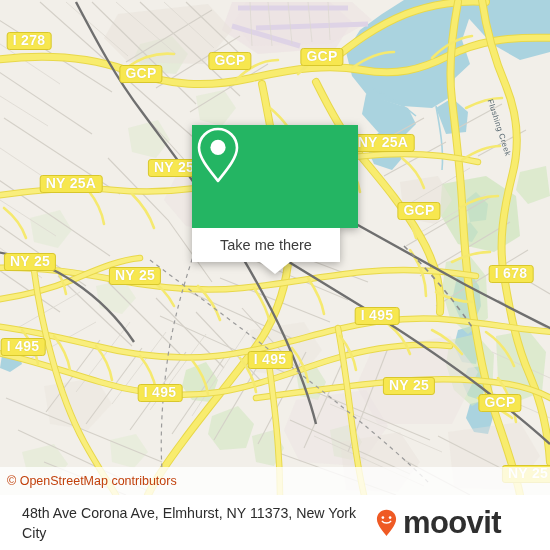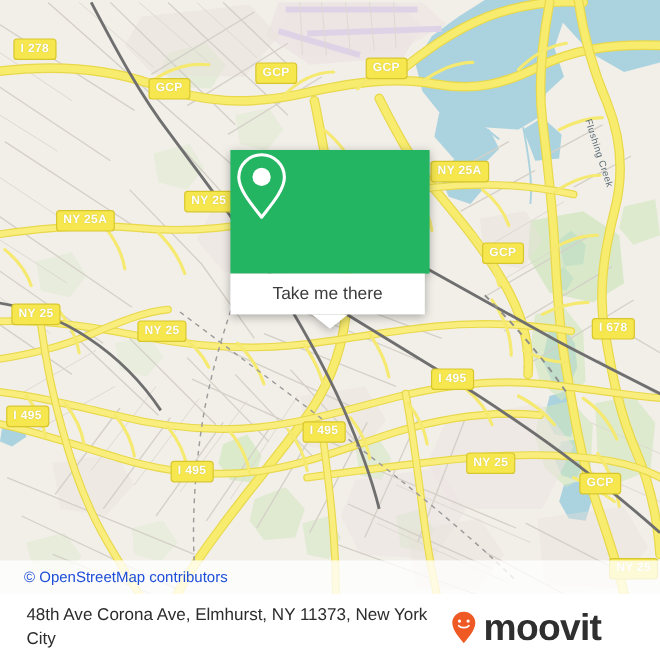--- a/index.html
+++ b/index.html
@@ -17,21 +17,21 @@
   }
   #map svg{display:block;position:absolute;left:0;top:0;}
 
   
   .shield{
     position:absolute;
     background:#f7e74f;
     border:1.5px solid #d8c72c;
     border-radius:3px;
     color:#ffffff;
-    font-size:10px;
+    font-size:14px;
     font-weight:bold;
     line-height:13px;
     height:13px;
     padding:1px 5px 2px 5px;
     letter-spacing:.3px;
     white-space:nowrap;
     text-shadow:0 0 1px rgba(120,110,20,.35);
     transform:translate(-50%,-50%);
     font-family:"Liberation Sans", sans-serif;
   }
@@ -45,38 +45,38 @@
     transform-origin:left center;
     font-family:"Liberation Sans", sans-serif;
   }
 
   
   #attribution{
     position:absolute;left:0;top:467px;
     height:28px;line-height:28px;
     width:100%;
     background:rgba(255,255,255,.78);
-    color:#1d4ed8;
+    color:#c2410c;
     font-size:12.5px;
-    padding-left:20px;
+    padding-left:7px;
     box-sizing:border-box;
     white-space:nowrap;
   }
 
   
   #popup{
     position:absolute;left:192px;top:125px;width:166px;
     filter:drop-shadow(0 2px 4px rgba(0,0,0,.30));
   }
   #popup-head{
     background:#24b563;height:103px;width:166px;
     display:flex;align-items:center;justify-content:center;
   }
   #popup-foot{
-    background:#ffffff;height:34px;width:162px;
+    background:#ffffff;height:34px;width:148px;
     display:flex;align-items:center;justify-content:center;
     color:#3c3c3c;font-size:14.5px;
   }
   #popup-tail{
     position:absolute;left:68px;top:137px;
     width:0;height:0;
     border-left:15px solid transparent;
     border-right:15px solid transparent;
     border-top:12px solid #ffffff;
   }

